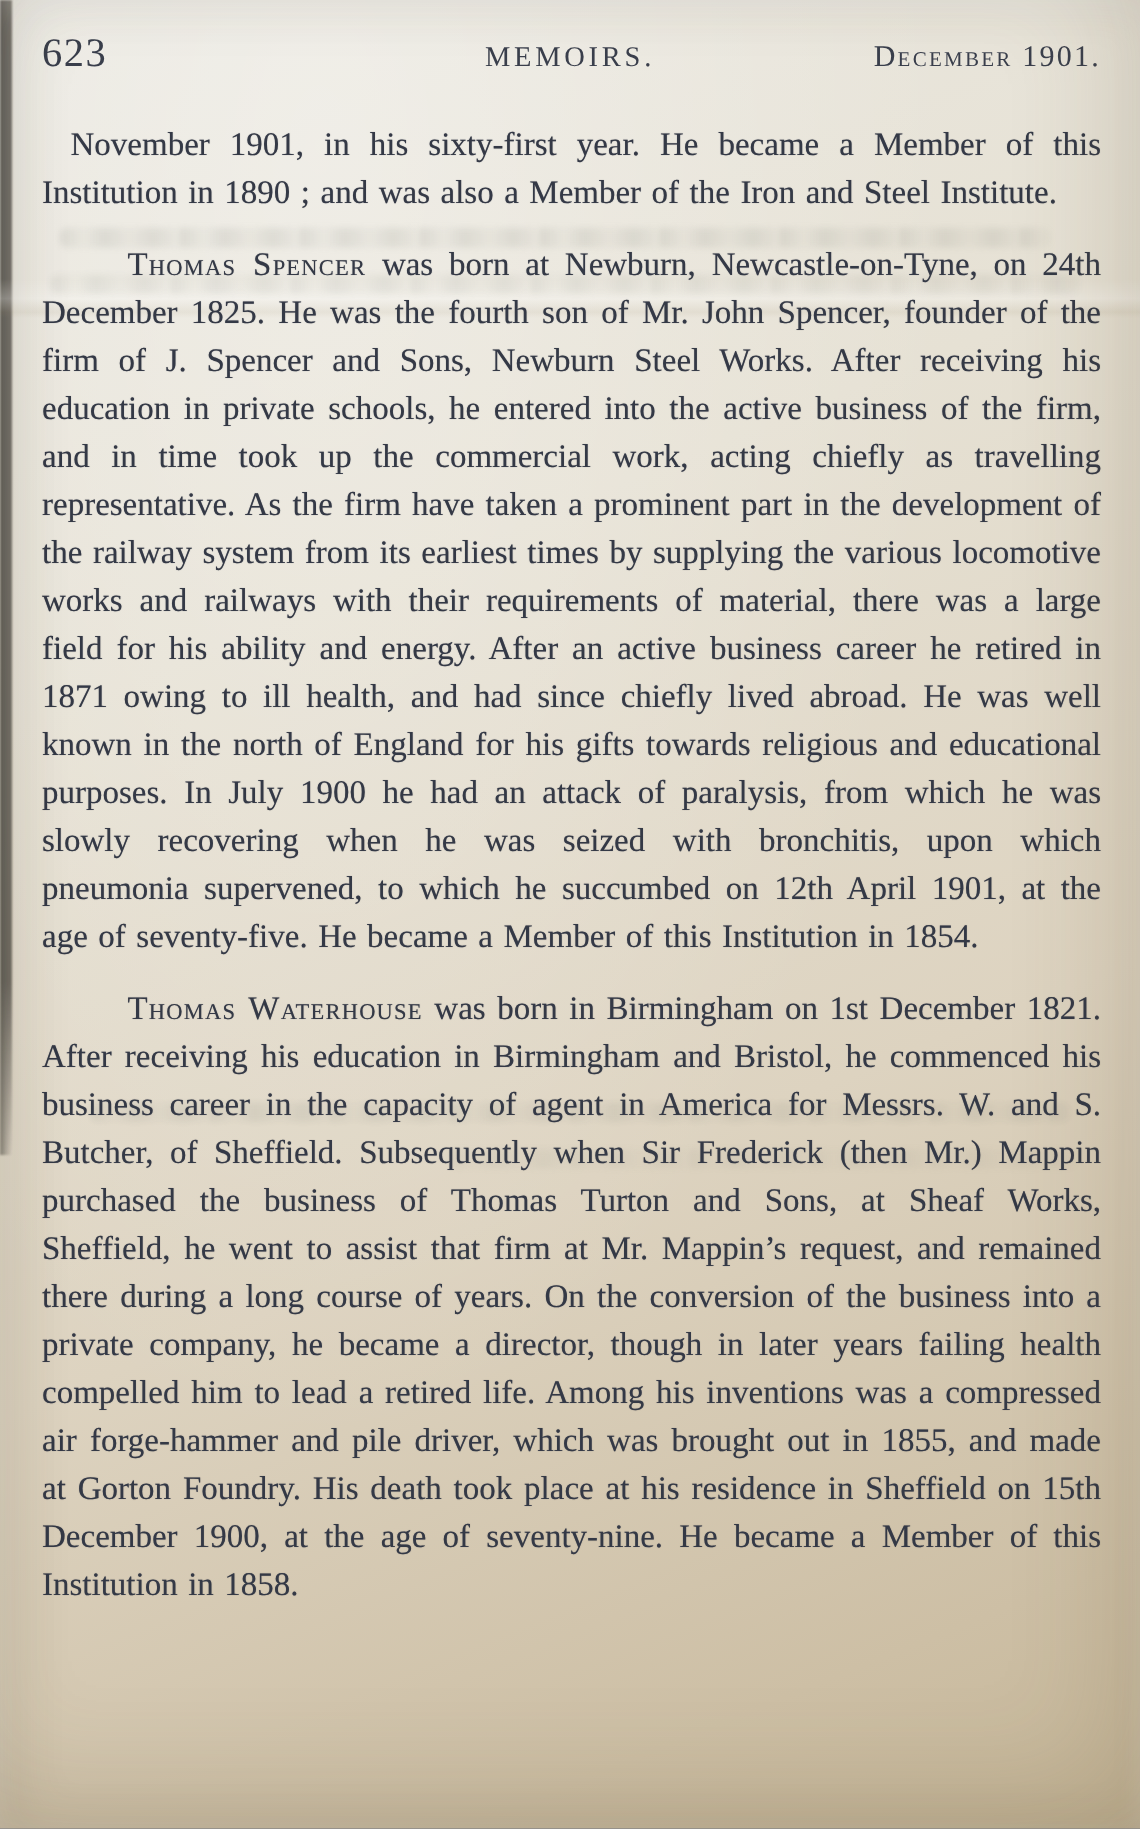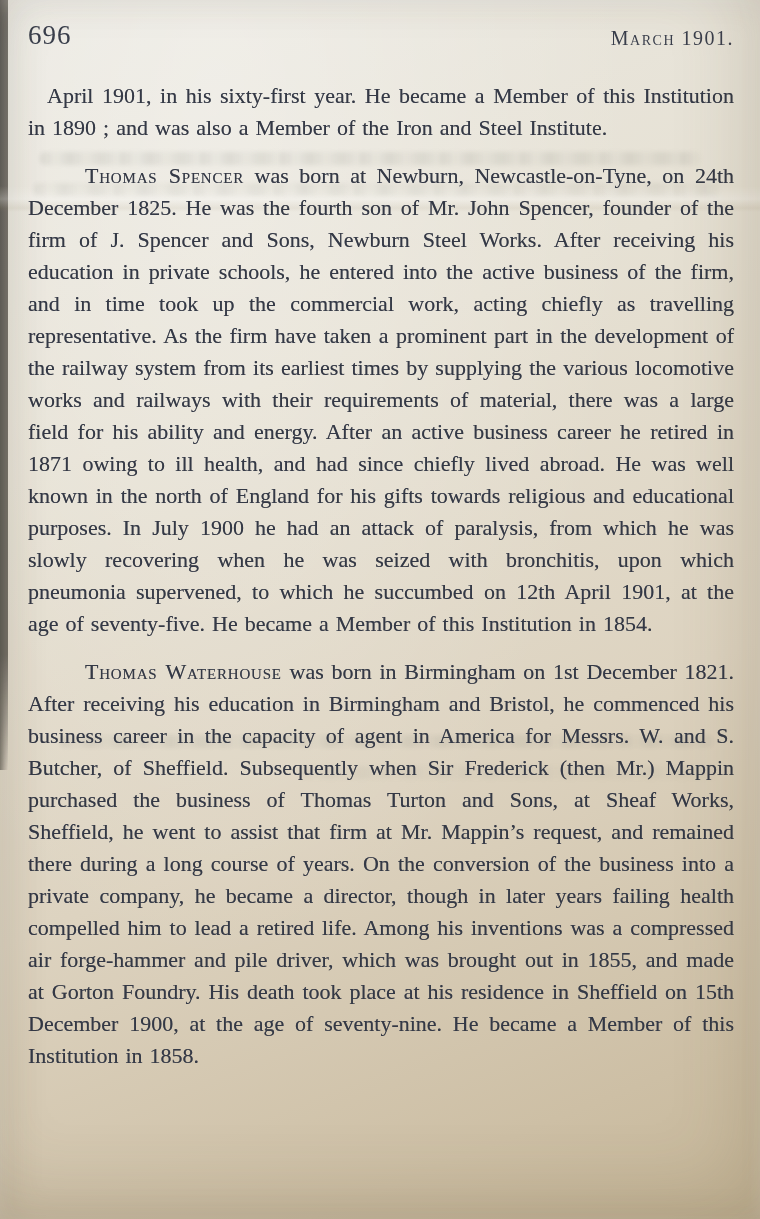--- a/index.html
+++ b/index.html
@@ -124,28 +124,29 @@
 <div class="page">
 
   <div class="left-edge"></div>
   <div class="crease"></div>
 
   <div class="ghost g1"></div>
   <div class="ghost g2"></div>
   <div class="ghost g3"></div>
   <div class="ghost g4"></div>
 
-  <span class="header-pagenum">696</span>
+  <span class="header-pagenum">623</span>
 
+  <span class="header-title">MEMOIRS.</span>
 
-  <span class="header-date">March 1901.</span>
+  <span class="header-date">December 1901.</span>
 
   <div class="body-text">
 
-    <p><span class="lead"></span><span>April 1901, in his sixty-first year.  He became a Member of this Institution in 1890 ; and was also a Member of the Iron and Steel Institute.</span></p>
+    <p><span class="lead"></span><span>November 1901, in his sixty-first year.  He became a Member of this Institution in 1890 ; and was also a Member of the Iron and Steel Institute.</span></p>
 
     <p class="indent"><span class="lead">Thomas Spencer</span><span> was born at Newburn, Newcastle-on-Tyne, on 24th December 1825.  He was the fourth son of Mr. John Spencer, founder of the firm of J. Spencer and Sons, Newburn Steel Works.  After receiving his education in private schools, he entered into the active business of the firm, and in time took up the commercial work, acting chiefly as travelling representative.  As the firm have taken a prominent part in the development of the railway system from its earliest times by supplying the various locomotive works and railways with their requirements of material, there was a large field for his ability and energy.  After an active business career he retired in 1871 owing to ill health, and had since chiefly lived abroad.  He was well known in the north of England for his gifts towards religious and educational purposes.  In July 1900 he had an attack of paralysis, from which he was slowly recovering when he was seized with bronchitis, upon which pneumonia supervened, to which he succumbed on 12th April 1901, at the age of seventy-five.  He became a Member of this Institution in 1854.</span></p>
 
     <p class="indent"><span class="lead">Thomas Waterhouse</span><span> was born in Birmingham on 1st December 1821.  After receiving his education in Birmingham and Bristol, he commenced his business career in the capacity of agent in America for Messrs. W. and S. Butcher, of Sheffield.  Subsequently when Sir Frederick (then Mr.) Mappin purchased the business of Thomas Turton and Sons, at Sheaf Works, Sheffield, he went to assist that firm at Mr. Mappin’s request, and remained there during a long course of years.  On the conversion of the business into a private company, he became a director, though in later years failing health compelled him to lead a retired life.  Among his inventions was a compressed air forge-hammer and pile driver, which was brought out in 1855, and made at Gorton Foundry.  His death took place at his residence in Sheffield on 15th December 1900, at the age of seventy-nine.  He became a Member of this Institution in 1858.</span></p>
 
   </div>
 
 </div>
 
 </body></html>

